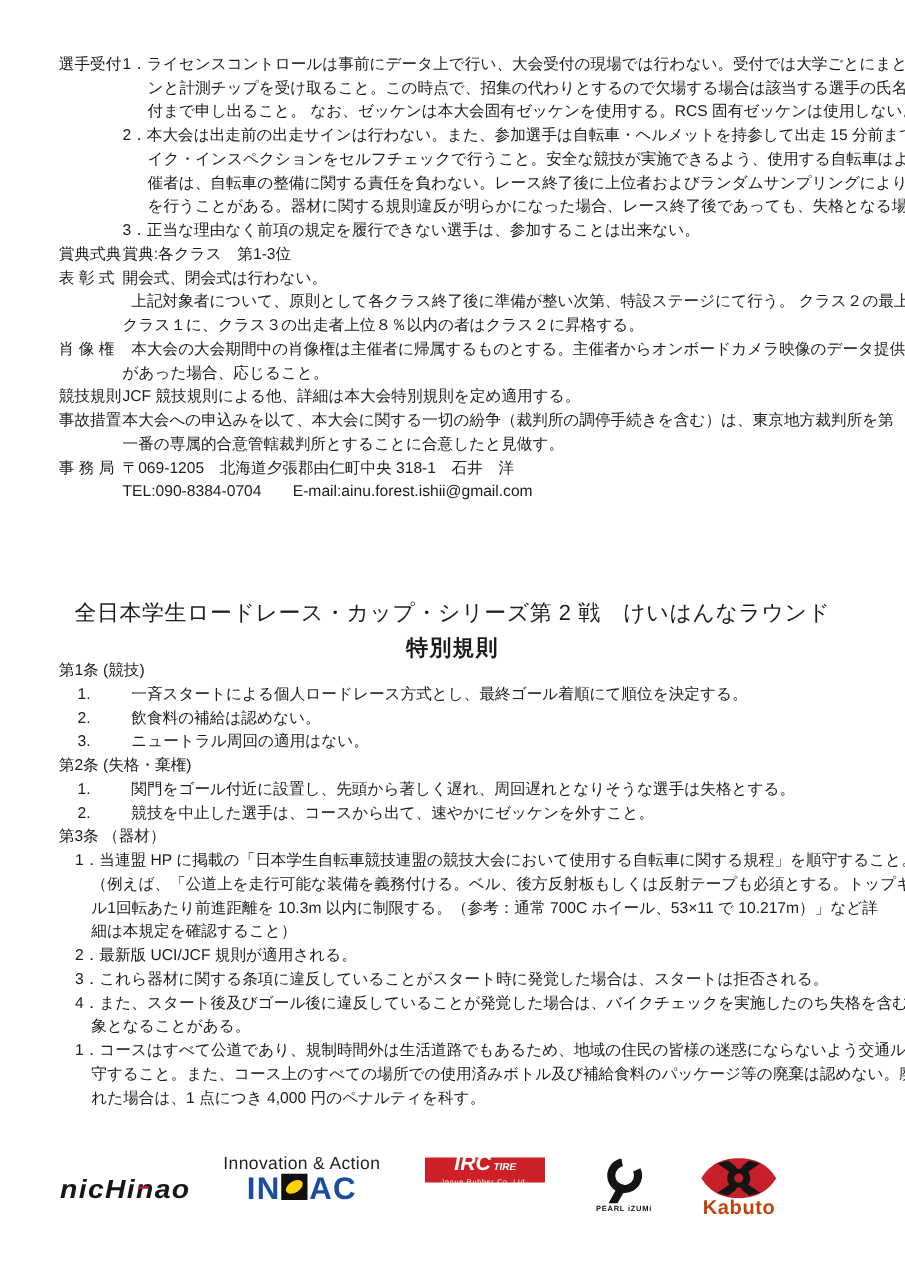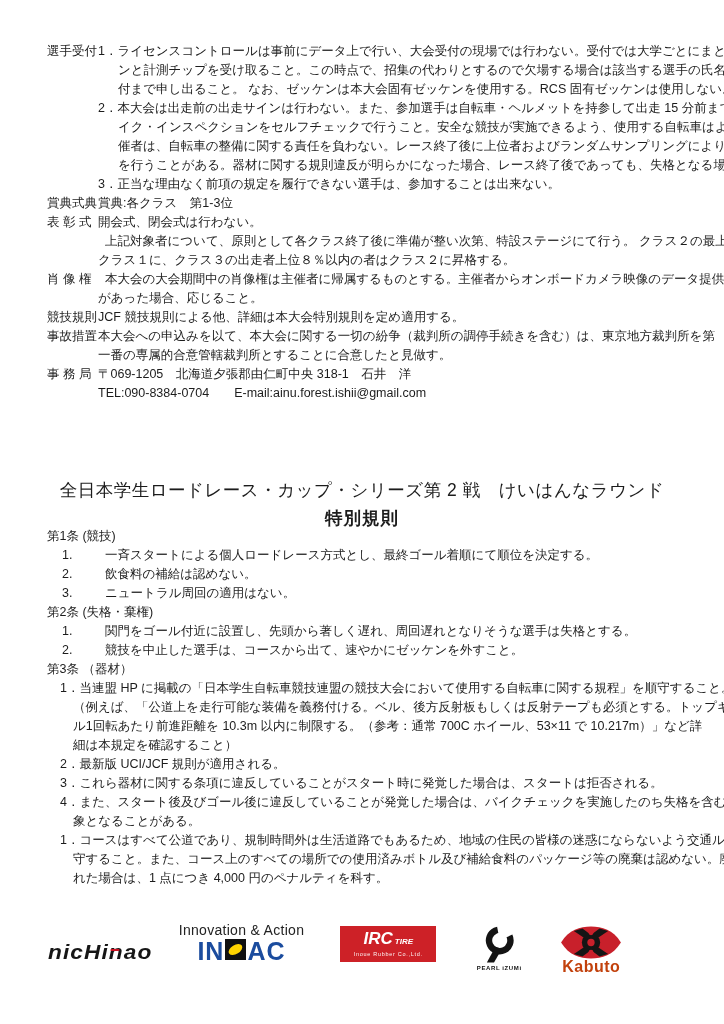--- a/index.html
+++ b/index.html
@@ -44,21 +44,21 @@
     transform-origin:left center; white-space:pre;
   }
   .logo-nichinao::after { content:""; position:absolute; left:58px; top:9px; width:8px; height:2px; background:#cc1122; }
 
   .logo-inoac { margin-left:34px; text-align:center; }
   .inoac-tagline { font-size:14px; color:#222; margin-bottom:1px; letter-spacing:0.3px; }
   .inoac-brand { display:flex; align-items:flex-start; justify-content:center; font-weight:800; font-size:25px; line-height:25px; letter-spacing:1px; }
   .inoac-square { width:21px; height:21px; margin:0 1px; position:relative; display:inline-block; }
   .inoac-square::after { content:""; position:absolute; left:3px; top:6px; width:15px; height:9px; background:#ffd400; border-radius:50%; transform:rotate(-32deg); }
 
-  .logo-irc { margin-left:36px; margin-top:4px; width:96px; height:36px; display:flex; flex-direction:column; align-items:center; justify-content:center; }
+  .logo-irc { margin-left:36px; margin-top:4px; width:96px; height:20px; display:flex; flex-direction:column; align-items:center; justify-content:center; }
   .irc-main { font-style:italic; font-weight:800; display:flex; align-items:baseline; line-height:15px; }
   .irc-brand { font-size:17px; }
   .irc-tire { font-size:8px; margin-left:2px; font-style:italic; font-weight:700; }
   .irc-sub { font-size:5.5px; letter-spacing:0.7px; margin-top:2px; opacity:0.95; }
 
   .logo-pearl { margin-left:36px; margin-top:2px; width:54px; text-align:center; }
   .pearl-mark { width:44px; height:40px; display:block; margin:0 auto; }
   .pearl-text { font-size:6px; font-weight:700; letter-spacing:0.6px; color:#111; margin-top:1px; white-space:pre; }
 
   .logo-kabuto { margin-left:32px; margin-top:4px; width:66px; text-align:center; }

